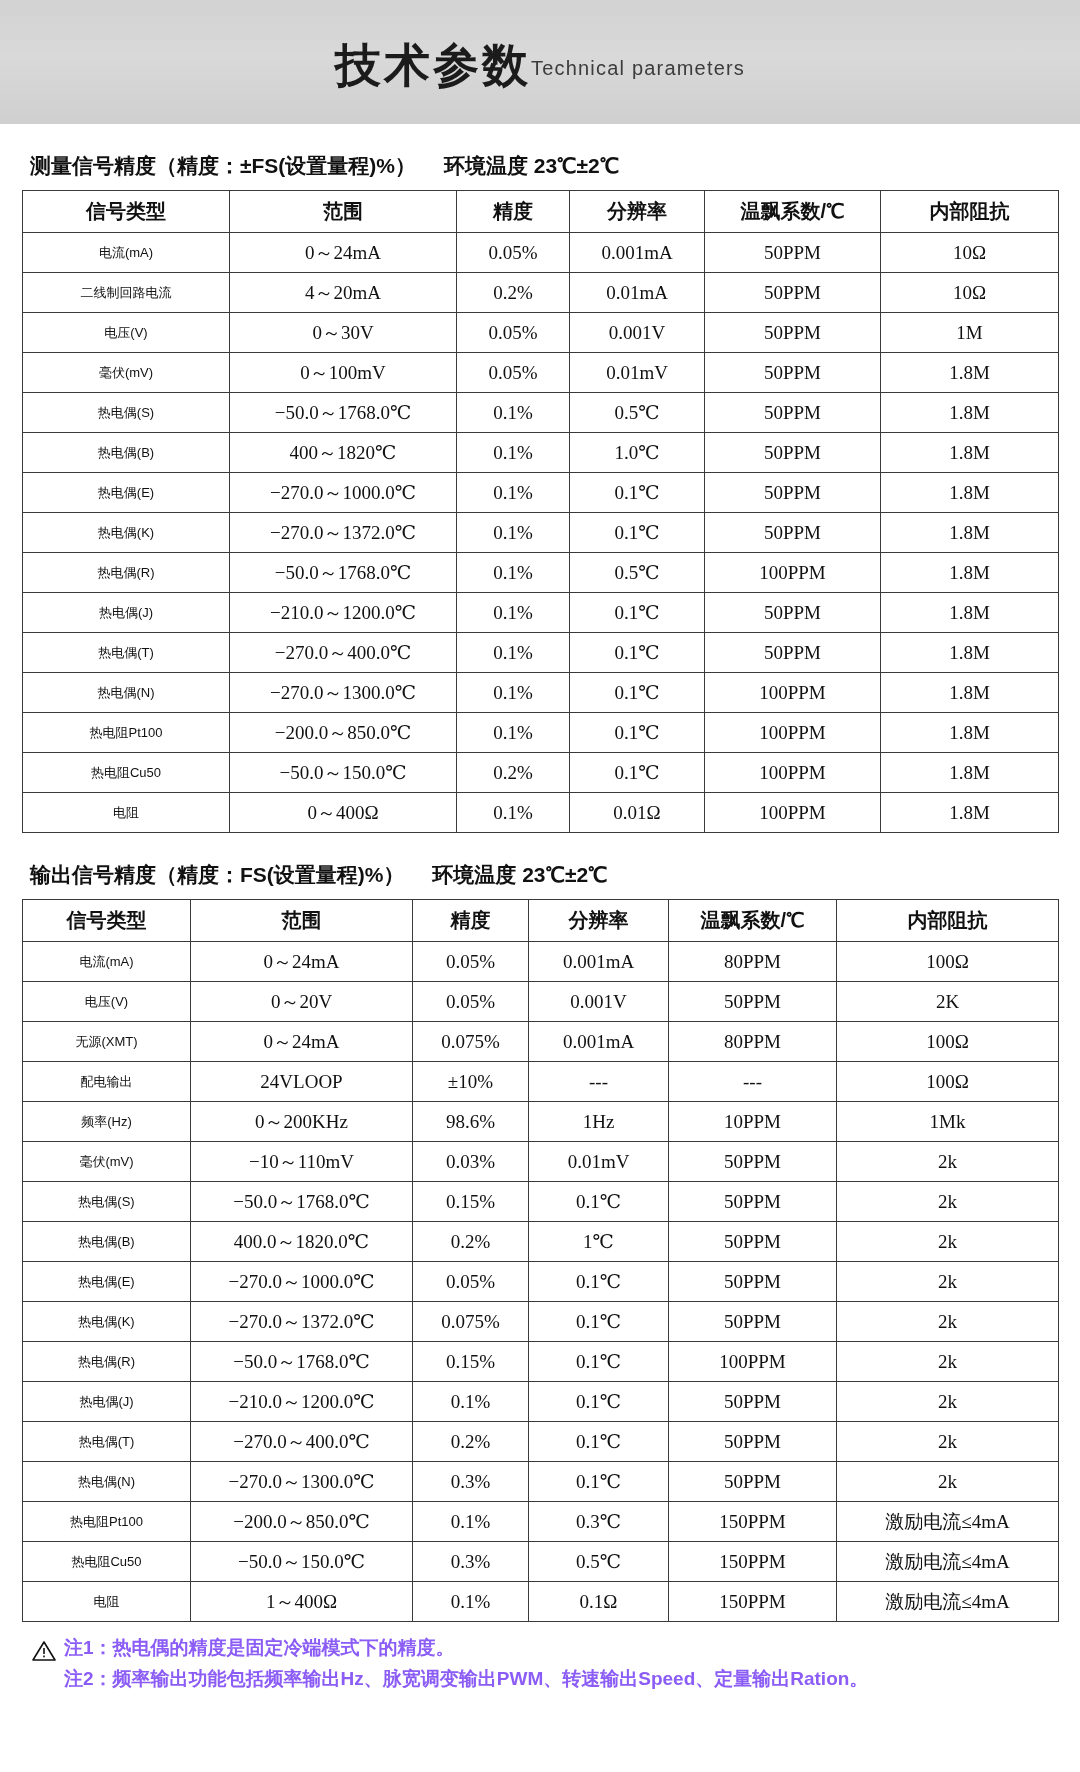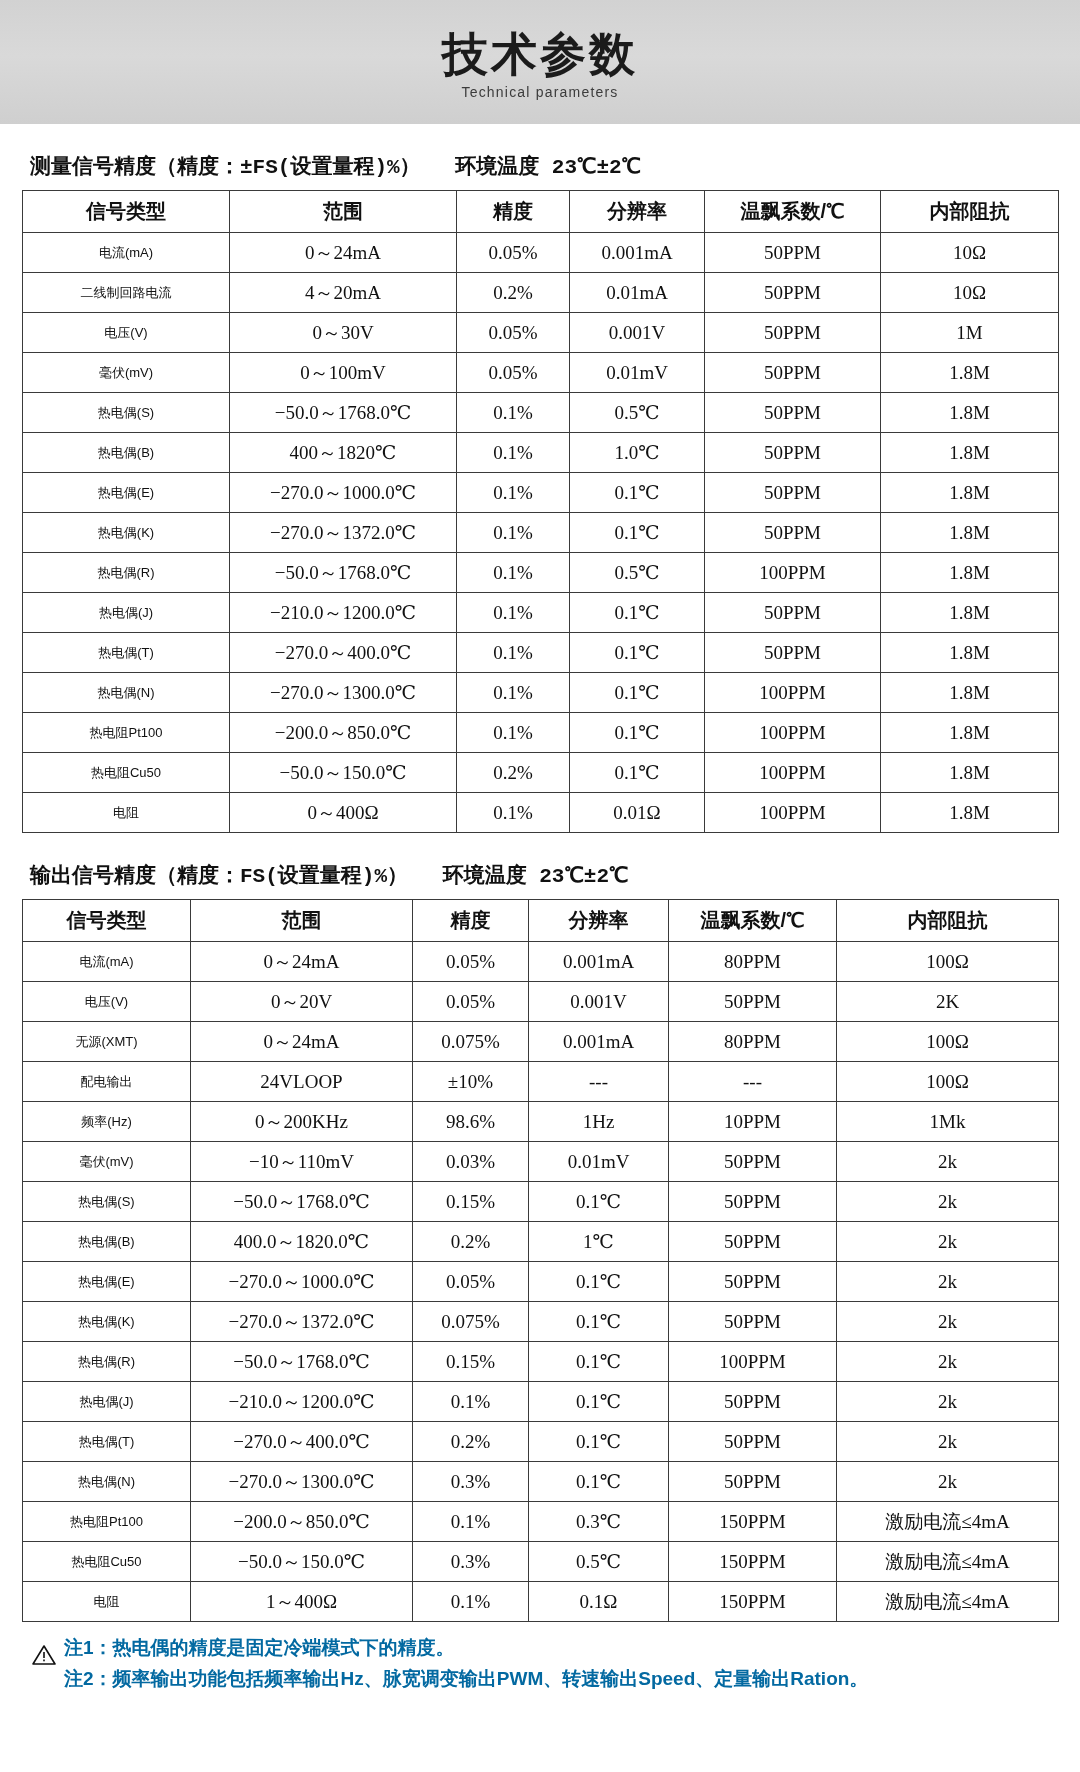--- a/index.html
+++ b/index.html
@@ -10,46 +10,45 @@
     font-family: "Liberation Serif", "DejaVu Serif", serif;
   }
   body { width: 1080px; min-height: 1772px; position: relative; }
 
   
   .banner {
     width: 1080px;
     height: 124px;
     background: linear-gradient(to bottom, #d2d2d2 0%, #d9d9d9 45%, #cfcfcf 100%);
     display: flex;
-    flex-direction: column;
     align-items: center;
     justify-content: center;
     padding-top: 6px;
   }
   .banner-title {
     font-family: "Liberation Sans", "DejaVu Sans", sans-serif;
     font-size: 46px;
     font-weight: bold;
     color: #1b1b1b;
     letter-spacing: 3px;
     line-height: 1.05;
   }
   .banner-sub {
     font-family: "Liberation Sans", "DejaVu Sans", sans-serif;
-    font-size: 14px;
+    font-size: 20px;
     color: #3c3c3c;
     letter-spacing: 1.2px;
     margin-top: 6px;
   }
 
   
   .content { padding: 0 22px; }
 
   .section-title {
-    font-family: Liberation Mono, monospace;
+    font-family: Liberation Sans, sans-serif;
     font-size: 21px;
     font-weight: bold;
     color: #111;
     margin: 28px 0 10px 8px;
     letter-spacing: 0px;
   }
   .section-title .sub {
     margin-left: 22px;
   }
 
@@ -99,24 +98,24 @@
   .t2 col.c4 { width: 168px; }
   .t2 col.c5 { width: 222px; }
 
   
   .notes {
     margin: 12px 0 10px 10px;
     font-family: "Liberation Sans", "DejaVu Sans", sans-serif;
   }
   .note-row {
     display: flex;
-    align-items: flex-end;
+    align-items: center;
     font-size: 19px;
     font-weight: bold;
-    color: #0369a1;
+    color: #8b5cf6;
     line-height: 1.5;
     margin-bottom: 2px;
   }
   .note-row .warn {
     display: inline-block;
     width: 26px;
     margin-right: 6px;
     flex: 0 0 26px;
     position: relative;
     top: 2px;

